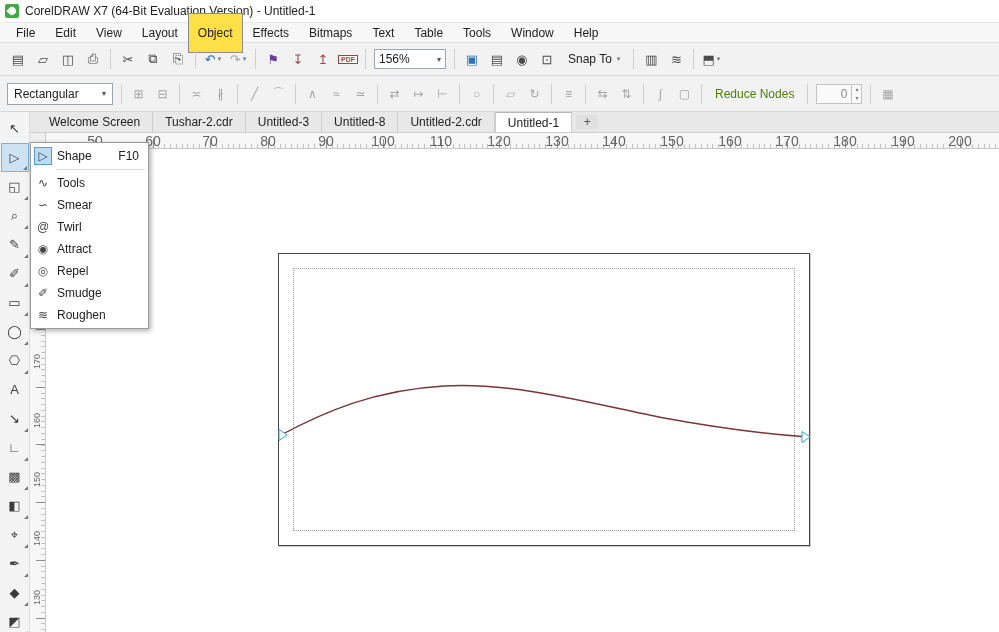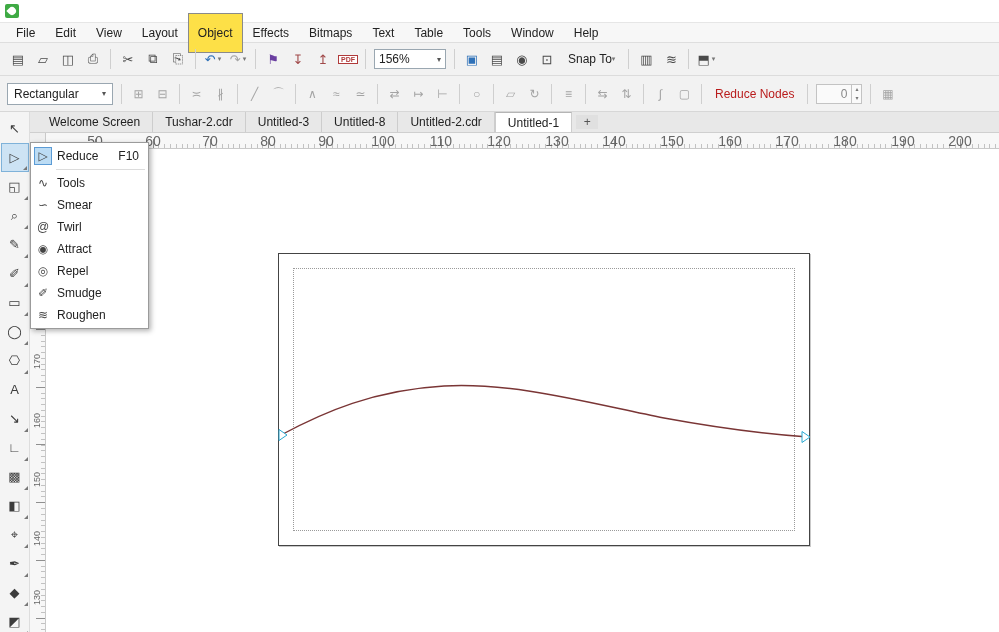--- a/index.html
+++ b/index.html
@@ -11,26 +11,26 @@
 .menu-item{padding:12px 9px;border:1px solid transparent;cursor:default}
 .menu-item.active{border:1px solid #8a8a8a;background:#fde047}
 .toolbar{height:33px;display:flex;align-items:center;background:#f2f2f2;border-bottom:1px solid #dcdcdc;padding:0 6px;gap:1px}
 .tbtn{min-width:24px;height:24px;display:flex;align-items:center;justify-content:center;font-size:13px;color:#4a4a4a;gap:2px}
 .tbtn .dd{font-size:7px;color:#777}
 .blue{color:#2f71b8}.gray{color:#a6a6a6}.purple{color:#6a3fa0}.redish{color:#a04848}
 .pdf-txt{font-size:7px;font-weight:bold;color:#b03a3a;border:1px solid #b03a3a;padding:0 2px;background:#fff}
 .sep{width:1px;height:20px;background:#cfcfcf;margin:0 4px;flex:0 0 auto}
 .zoom-select{width:72px;height:20px;background:#fff;border:1px solid #9aa7b1;display:flex;align-items:center;justify-content:space-between;padding:0 4px;margin:0 3px}
 .zoom-select .dd,.mode-select .dd{font-size:8px;color:#555}
-.snap-btn{display:flex;align-items:center;padding:0 8px;height:24px}
+.snap-btn{display:flex;align-items:center;gap:5px;padding:0 8px;height:24px}
 .snap-btn .dd{font-size:7px;color:#777}
 .propbar{height:36px;display:flex;align-items:center;background:#f2f2f2;border-bottom:1px solid #d7d7d7;padding:0 7px;gap:1px}
 .mode-select{width:106px;height:22px;background:#fff;border:1px solid #9aa7b1;display:flex;align-items:center;justify-content:space-between;padding:0 6px;margin-right:3px}
 .pbtn{min-width:23px;height:23px;display:flex;align-items:center;justify-content:center;color:#a4a4a4;font-size:12px}
-.reduce-btn{color:#b91c1c;padding:0 8px;white-space:nowrap}
+.reduce-btn{color:#4d7c0f;padding:0 8px;white-space:nowrap}
 .spinner{display:flex;align-items:center;border:1px solid #c3c3c3;background:#fafafa;height:20px;margin:0 3px}
 .spinner .val{width:34px;text-align:right;padding-right:4px;color:#888}
 .spin-arrows{display:flex;flex-direction:column;border-left:1px solid #c3c3c3}
 .spin-arrows span{font-size:6px;line-height:9px;padding:0 3px;color:#777}
 .workspace{display:flex;height:520px}
 .toolbox{width:30px;background:#f4f4f4;border-right:1px solid #ddd;display:flex;flex-direction:column;align-items:center;padding-top:2px;flex:0 0 auto}
 .tool{position:relative;width:28px;height:29px;display:flex;align-items:center;justify-content:center;font-size:13px;color:#3c3c3c;flex:0 0 auto}
 .tool::after{content:"";position:absolute;right:1px;bottom:1px;border-style:solid;border-width:0 0 4px 4px;border-color:transparent transparent #777 transparent}
 .tool.nofly::after{display:none}
 .tool.pressed{background:#cde3f4;border:1px solid #7fb2d9}
@@ -56,20 +56,21 @@
 .fly-icon.sel{background:#bcdcf4;border:1px solid #5b9bd5}
 .fly-label{flex:1}
 .fly-shortcut{padding-right:6px}
 .fly-sep{height:1px;background:#dcdcdc;margin:2px 2px 2px 24px}
 </style>
 </head>
 <body>
 
 <div class="titlebar">
   <span class="app-icon"></span>
+  <span class="title-text">CorelDRAW X7 (64-Bit Evaluation Version) - Untitled-1</span>
 </div>
 
 <div class="menubar">
   <span class="menu-item">File</span>
   <span class="menu-item">Edit</span>
   <span class="menu-item">View</span>
   <span class="menu-item">Layout</span>
   <span class="menu-item active">Object</span>
   <span class="menu-item">Effects</span>
   <span class="menu-item">Bitmaps</span>
@@ -363,21 +364,21 @@
           </svg>
         </div>
       </div>
     </div>
   </div>
 </div>
 
 <div class="flyout">
   <div class="fly-item">
     <span class="fly-icon sel">▷</span>
-    <span class="fly-label">Reduce</span>
+    <span class="fly-label">Shape</span>
     <span class="fly-shortcut">F10</span>
   </div>
   <div class="fly-sep"></div>
   <div class="fly-item">
     <span class="fly-icon">∿</span>
     <span class="fly-label">Tools</span>
   </div>
   <div class="fly-item">
     <span class="fly-icon">∽</span>
     <span class="fly-label">Smear</span>

